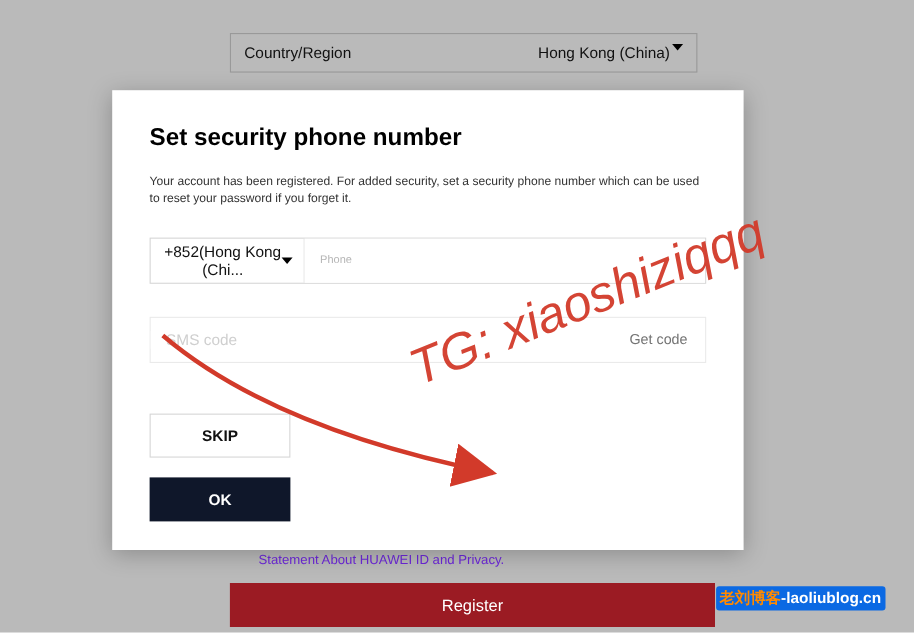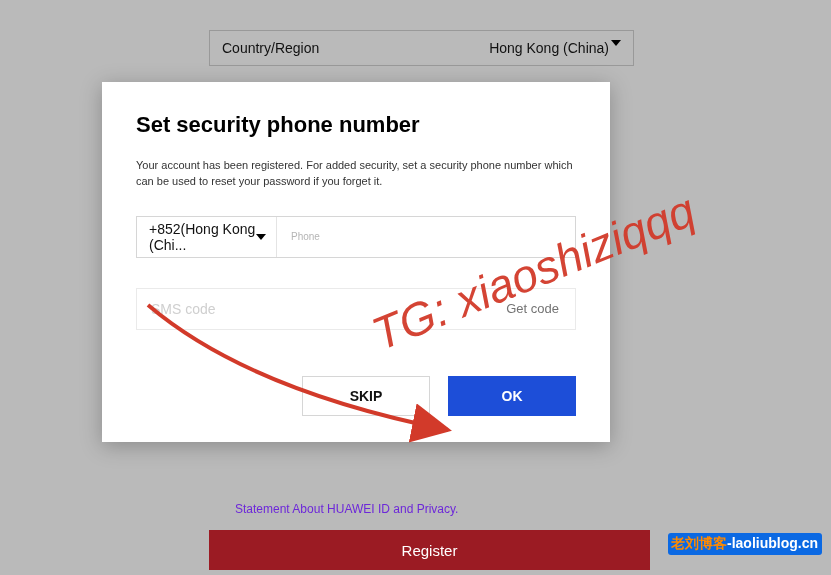--- a/index.html
+++ b/index.html
@@ -60,21 +60,21 @@
     border: none;
     font-size: 15px;
     cursor: pointer;
   }
 
   
   .modal {
     position: absolute;
     top: 82px;
     left: 102px;
-    width: 508px;
+    width: 574px;
     background: #fff;
     padding: 30px 34px 26px 34px;
     box-shadow: 0 4px 20px rgba(0,0,0,.25);
   }
   .modal-title {
     font-size: 22px;
     font-weight: 700;
     color: #000;
     margin-bottom: 20px;
   }
@@ -94,20 +94,21 @@
   .code-select {
     width: 140px;
     display: flex;
     align-items: center;
     justify-content: space-between;
     padding: 0 10px 0 12px;
     font-size: 14px;
     color: #111;
     border-right: 1px solid #e4e4e4;
     cursor: pointer;
+    text-align: center;
   }
   .code-select .caret {
     width: 0; height: 0;
     border-left: 5px solid transparent;
     border-right: 5px solid transparent;
     border-top: 6px solid #000;
   }
   .phone-input {
     flex: 1;
     border: none;
@@ -136,37 +137,38 @@
   .sms-input::placeholder { color: #cfcfcf; }
   .get-code {
     padding: 0 16px;
     font-size: 13px;
     color: #737373;
     cursor: default;
   }
 
   .modal-buttons {
     display: flex;
-    justify-content: flex-end;
+    justify-content: center;
     gap: 18px;
+    flex-direction: column;
   }
   .btn-skip {
     width: 128px;
     height: 40px;
     background: #fff;
     border: 1px solid #d6d6d6;
     font-size: 14px;
     font-weight: 700;
     color: #111;
     cursor: pointer;
   }
   .btn-ok {
     width: 128px;
     height: 40px;
-    background: #1d4ed8;
+    background: #0f172a;
     border: none;
     font-size: 14px;
     font-weight: 700;
     color: #fff;
     cursor: pointer;
   }
 
   
   .watermark {
     position: absolute;
@@ -187,21 +189,21 @@
     position: absolute;
     top: 300px;
     left: 128px;
     width: 350px;
     height: 160px;
     pointer-events: none;
   }
   .blog-badge {
     position: absolute;
     bottom: 20px;
-    right: 9px;
+    right: 26px;
     font-size: 14px;
     font-weight: 700;
     color: #fff;
     background: #0b69e3;
     padding: 2px 4px 2px 3px;
     border-radius: 3px;
     white-space: nowrap;
     pointer-events: none;
   }
   .blog-badge .orange { color: #ff8a00; }

